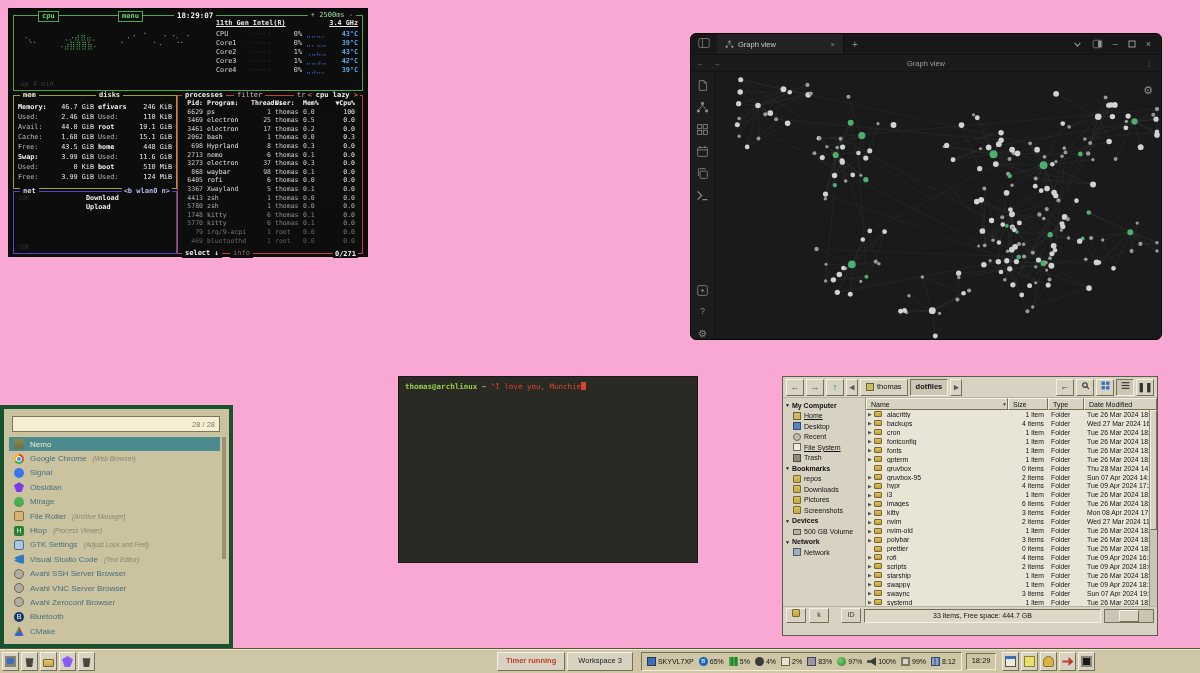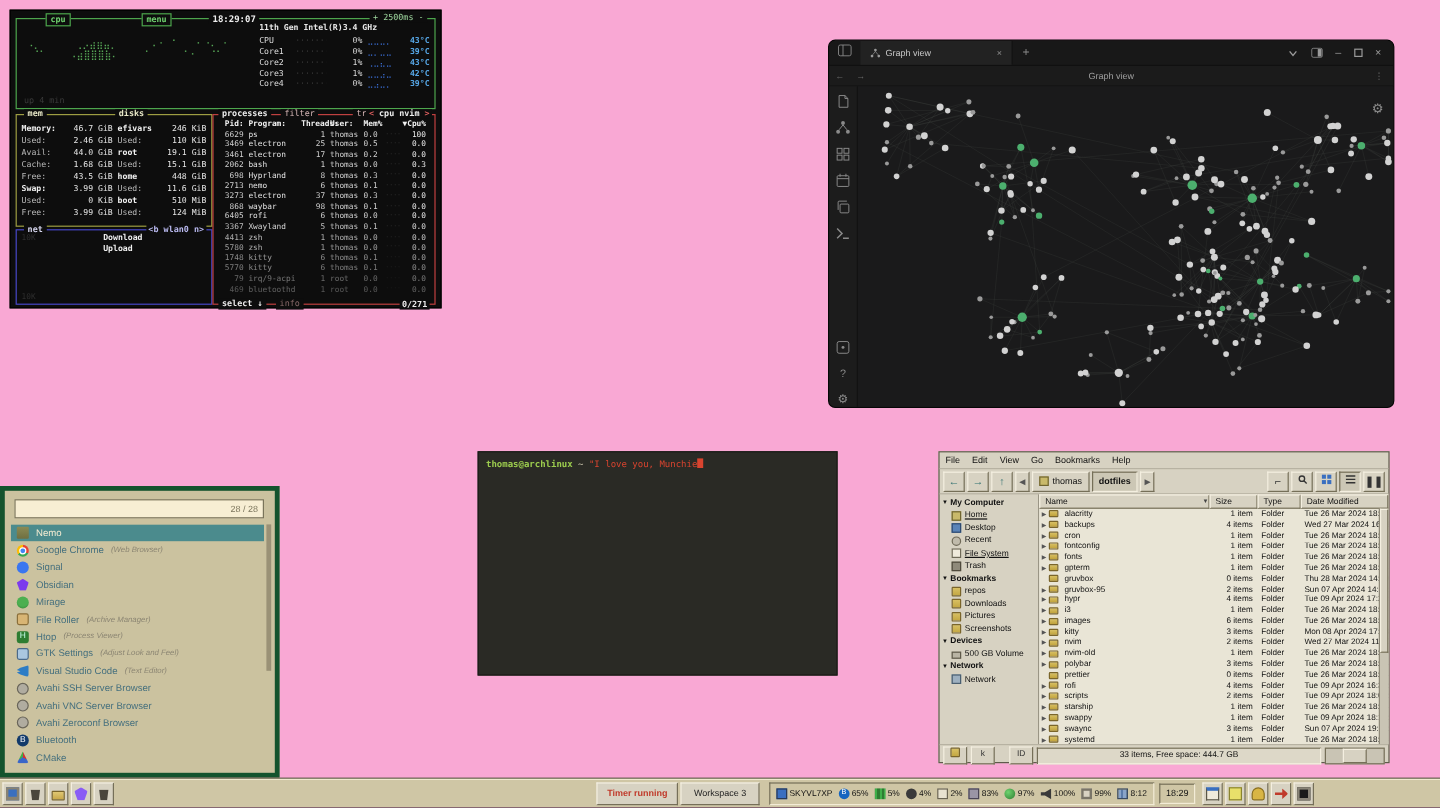--- a/index.html
+++ b/index.html
@@ -11,21 +11,21 @@
   .bbox{position:absolute;border:1px solid;}
   .btitle{position:absolute;top:-5px;background:#0d0d0d;font-size:7px;font-weight:bold;padding:0 3px;line-height:9px;}
   .bfoot{position:absolute;bottom:-5px;background:#0d0d0d;font-size:7px;font-weight:bold;padding:0 3px;line-height:9px;}
   #cpu-box{left:4px;top:6px;right:4px;height:74px;border-color:#4da64d;}
   #cpu-box .btitle{color:#6fd36f;border:1px solid #4da64d;}
   #btop-clock{position:absolute;top:-5px;left:46%;background:#0d0d0d;color:#eee;font-weight:bold;font-size:7.5px;padding:0 3px;}
   #btop-interval{position:absolute;top:-5px;right:6px;background:#0d0d0d;color:#9fd89f;font-size:7px;padding:0 3px;}
   #cpu-art{position:absolute;left:8px;top:16px;width:200px;color:#57a857;font-size:8px;line-height:9px;white-space:pre;}
   #cpu-uptime{position:absolute;left:6px;bottom:2px;color:#3a3a3a;font-size:7px;}
   #cpu-right{position:absolute;right:4px;top:3px;width:142px;font-size:6.8px;}
-  #cpu-model-row{display:flex;justify-content:flex-start;font-weight:bold;color:#e8e8e8;margin-bottom:2px;}
+  #cpu-model-row{display:flex;justify-content:space-between;font-weight:bold;color:#e8e8e8;margin-bottom:2px;text-decoration:underline;}
   .core-row{display:grid;grid-template-columns:30px 26px 1fr 30px 26px;height:9.2px;align-items:center;}
   .core-name{color:#dcdcdc;}
   .core-dots{color:#3c3c3c;overflow:hidden;}
   .core-pct{text-align:right;color:#d8d8d8;}
   .core-graph{color:#3b6fd8;text-align:left;padding-left:4px;font-size:7px;}
   .core-temp{text-align:right;color:#57a8e8;font-weight:bold;}
   #mem-box{left:4px;top:86px;width:162px;height:92px;border-color:#9d9d42;}
   #mem-box .btitle{color:#e9e9c8;}
   #disks-title{left:82px;}
   .kv{position:absolute;top:6px;font-size:6.8px;}
@@ -332,21 +332,21 @@
       <div id="net-center">
         <div id="net-down-label">Download</div>
         <div id="net-up-label">Upload</div>
       </div>
     </div>
 
     <div id="proc-box" class="bbox">
       <span class="btitle" style="left:4px">processes</span>
       <span class="btitle" id="proc-filter">filter</span>
       <span class="btitle" id="proc-tree">tree</span>
-      <span id="proc-mode"><span class="ang">&lt; </span><span>cpu nvim</span><span class="ang"> &gt;</span></span>
+      <span id="proc-mode"><span class="ang">&lt; </span><span>cpu lazy</span><span class="ang"> &gt;</span></span>
       <div id="proc-grid">
           <div class="proc-row proc-head">
             <span class="c1">Pid:</span>
             <span class="c2">Program:</span>
             <span class="c3">Threads:</span>
             <span class="c4">User:</span>
             <span class="c5">Mem%</span>
             <span class="c6"></span>
             <span class="c7">▼Cpu%</span>
           </div>
@@ -1121,28 +1121,20 @@
     </div>
   </div>
 
   <div id="term">
     <span class="user">thomas@archlinux</span>
     <span class="path"> <span>~</span> </span>
     <span class="cmd">"I love you, Munchie</span><span class="cursor"></span>
   </div>
 
   <div id="fm">
-    <div id="fm-menubar">
-        <span>File</span>
-        <span>Edit</span>
-        <span>View</span>
-        <span>Go</span>
-        <span>Bookmarks</span>
-        <span>Help</span>
-      </div>
     <div id="fm-toolbar">
       <span class="w95 fm-tbtn">←</span>
       <span class="w95 fm-tbtn">→</span>
       <span class="w95 fm-tbtn">↑</span>
       <span class="w95 fm-tbtn" style="width:10px;color:#555">◂</span>
       <span class="w95 fm-crumb">
           <span class="si si-home"></span>
           <span>thomas</span>
         </span>
       <span class="w95 fm-crumb cur pressed">

